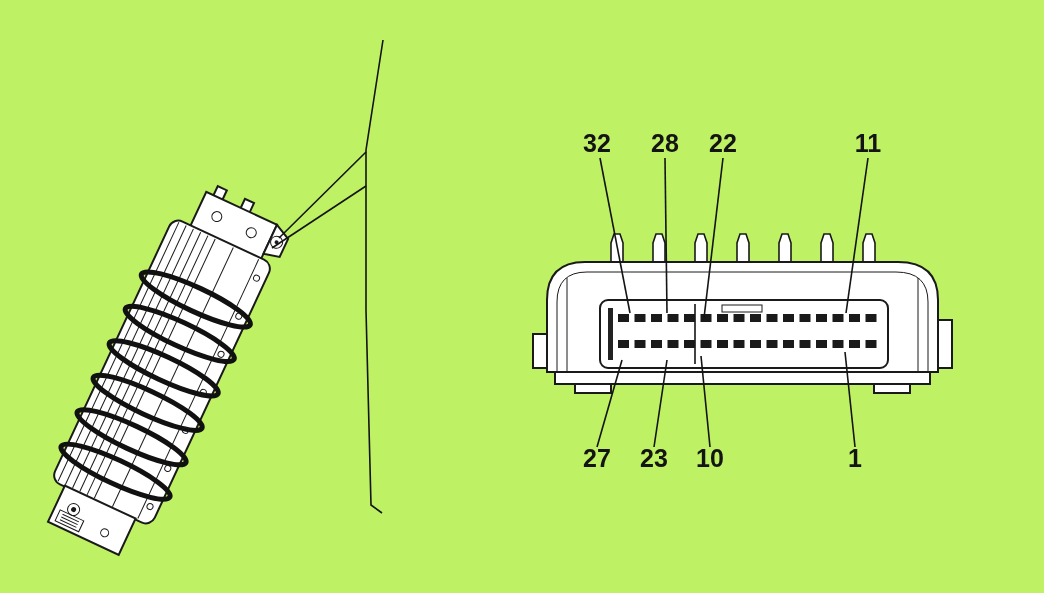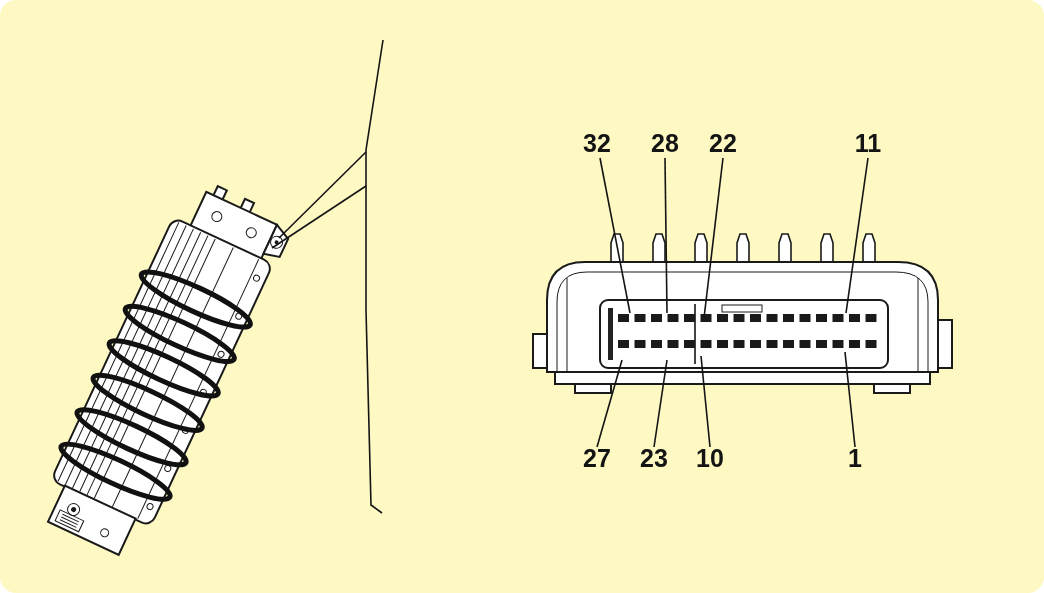--- a/index.html
+++ b/index.html
@@ -8,22 +8,21 @@
     background: #ffffff;
     width: 1044px;
     height: 593px;
     overflow: hidden;
     font-family: "Liberation Sans", sans-serif;
   }
   .figure-wrap {
     width: 1044px;
     height: 593px;
     position: relative;
-    background: #fef9c3;
-    border-radius: 16px;
+    background: #bef264;
   }
   svg {
     display: block;
   }
   .callout-label {
     font-family: "Liberation Sans", sans-serif;
     font-size: 25px;
     font-weight: bold;
     fill: #141414;
   }

